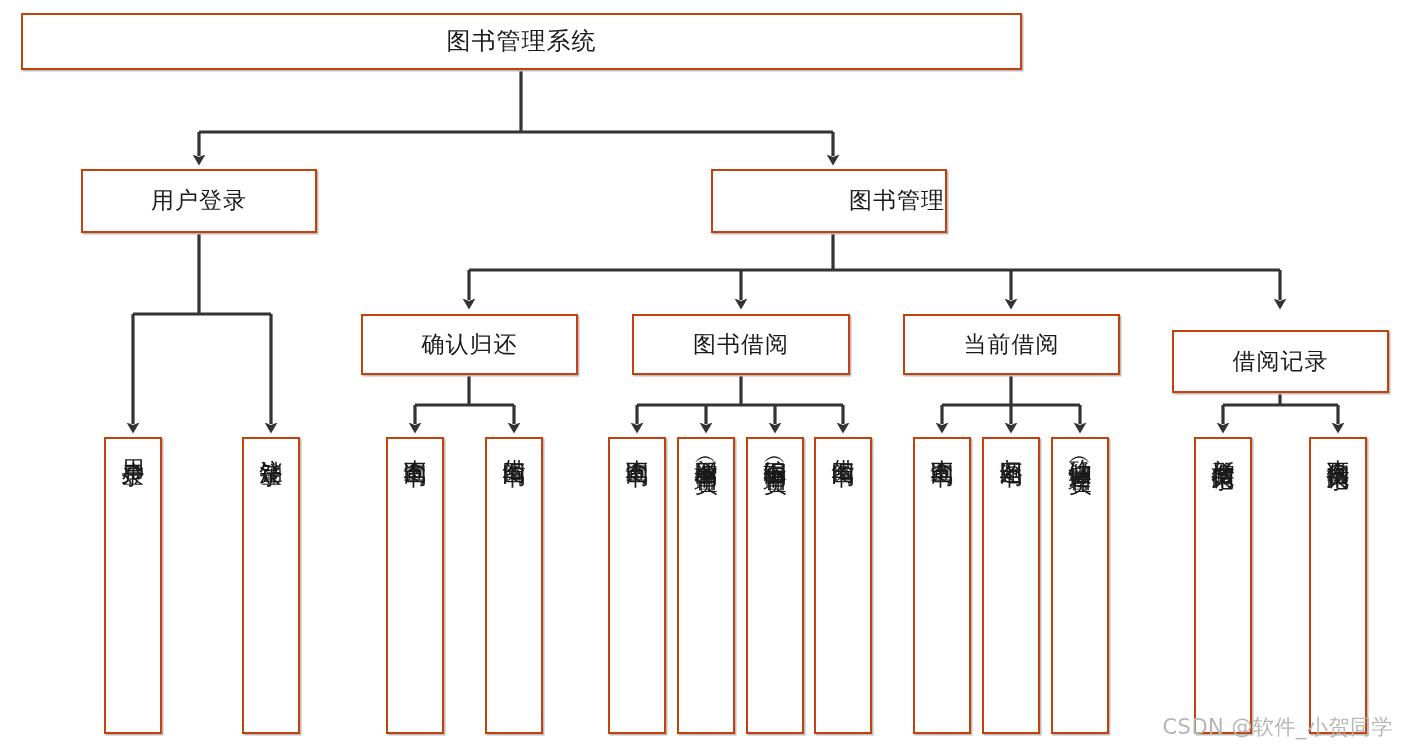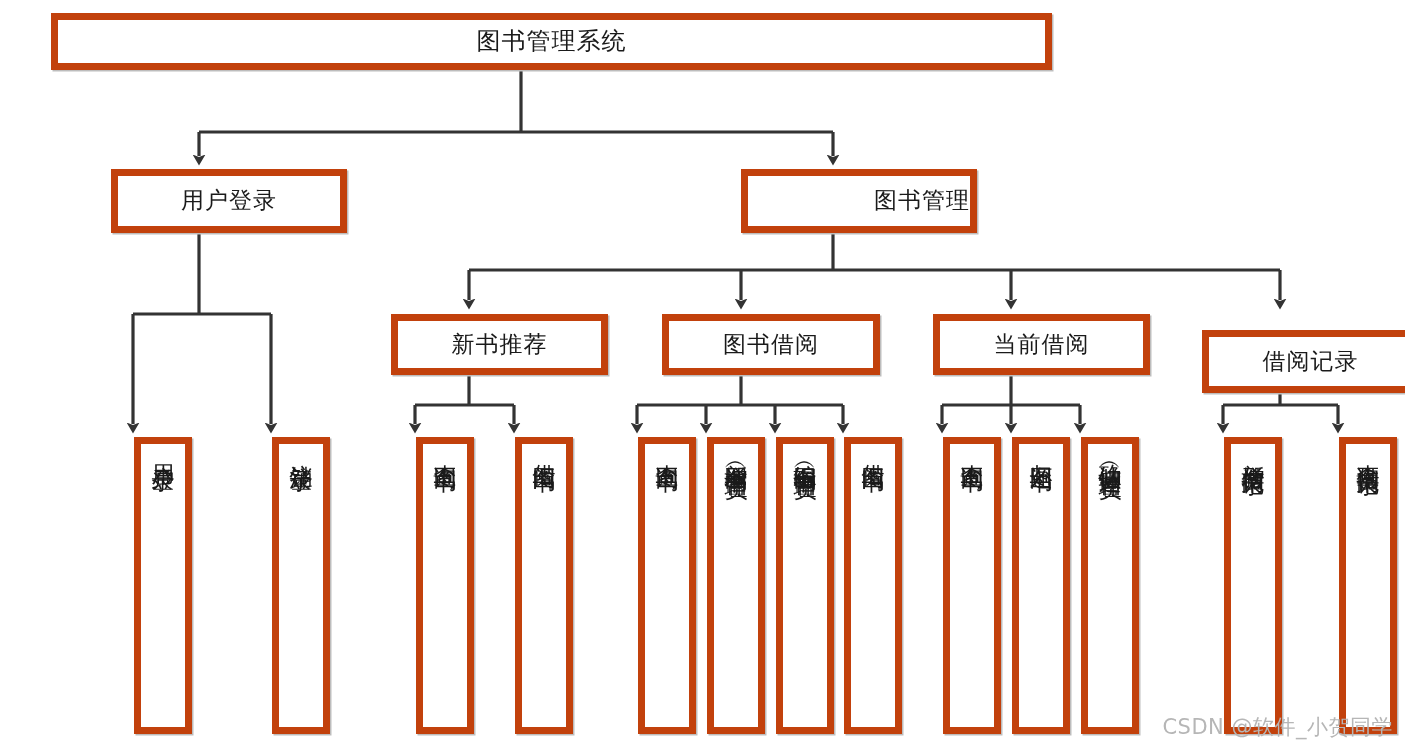--- a/index.html
+++ b/index.html
@@ -22,27 +22,26 @@
     left: 0;
     top: 0;
     width: 1405px;
     height: 747px;
     pointer-events: none;
   }
   .node {
     position: absolute;
     box-sizing: border-box;
     background: #ffffff;
-    border: 7px solid #c2410c;
+    border: 2px solid #c2410c;
     box-shadow: 1.5px 1.5px 0 0 #bdbdbd;
     display: flex;
     align-items: center;
     justify-content: center;
     color: #1a1a1a;
-    margin-left: 30px;
   }
   .node.horiz {
     font-size: 23px;
     letter-spacing: 1px;
     line-height: 1.2;
   }
   .node.vert {
     align-items: flex-start;
     justify-content: center;
     padding-top: 2px;
@@ -130,21 +129,21 @@
   </div>
 
   <div class="node horiz" style="left:81px; top:169px; width:236px; height:64px;">
     <span>用户登录</span>
   </div>
   <div class="node horiz" style="left:711px; top:169px; width:236px; height:64px;justify-content:flex-end;">
     <span>图书管理</span>
   </div>
 
   <div class="node horiz" style="left:361px; top:314px; width:217px; height:61px;">
-    <span>新书推荐</span>
+    <span>确认归还</span>
   </div>
   <div class="node horiz" style="left:632px; top:314px; width:218px; height:61px;">
     <span>图书借阅</span>
   </div>
   <div class="node horiz" style="left:903px; top:314px; width:217px; height:61px;">
     <span>当前借阅</span>
   </div>
   <div class="node horiz" style="left:1172px; top:330px; width:217px; height:63px;">
     <span>借阅记录</span>
   </div>

